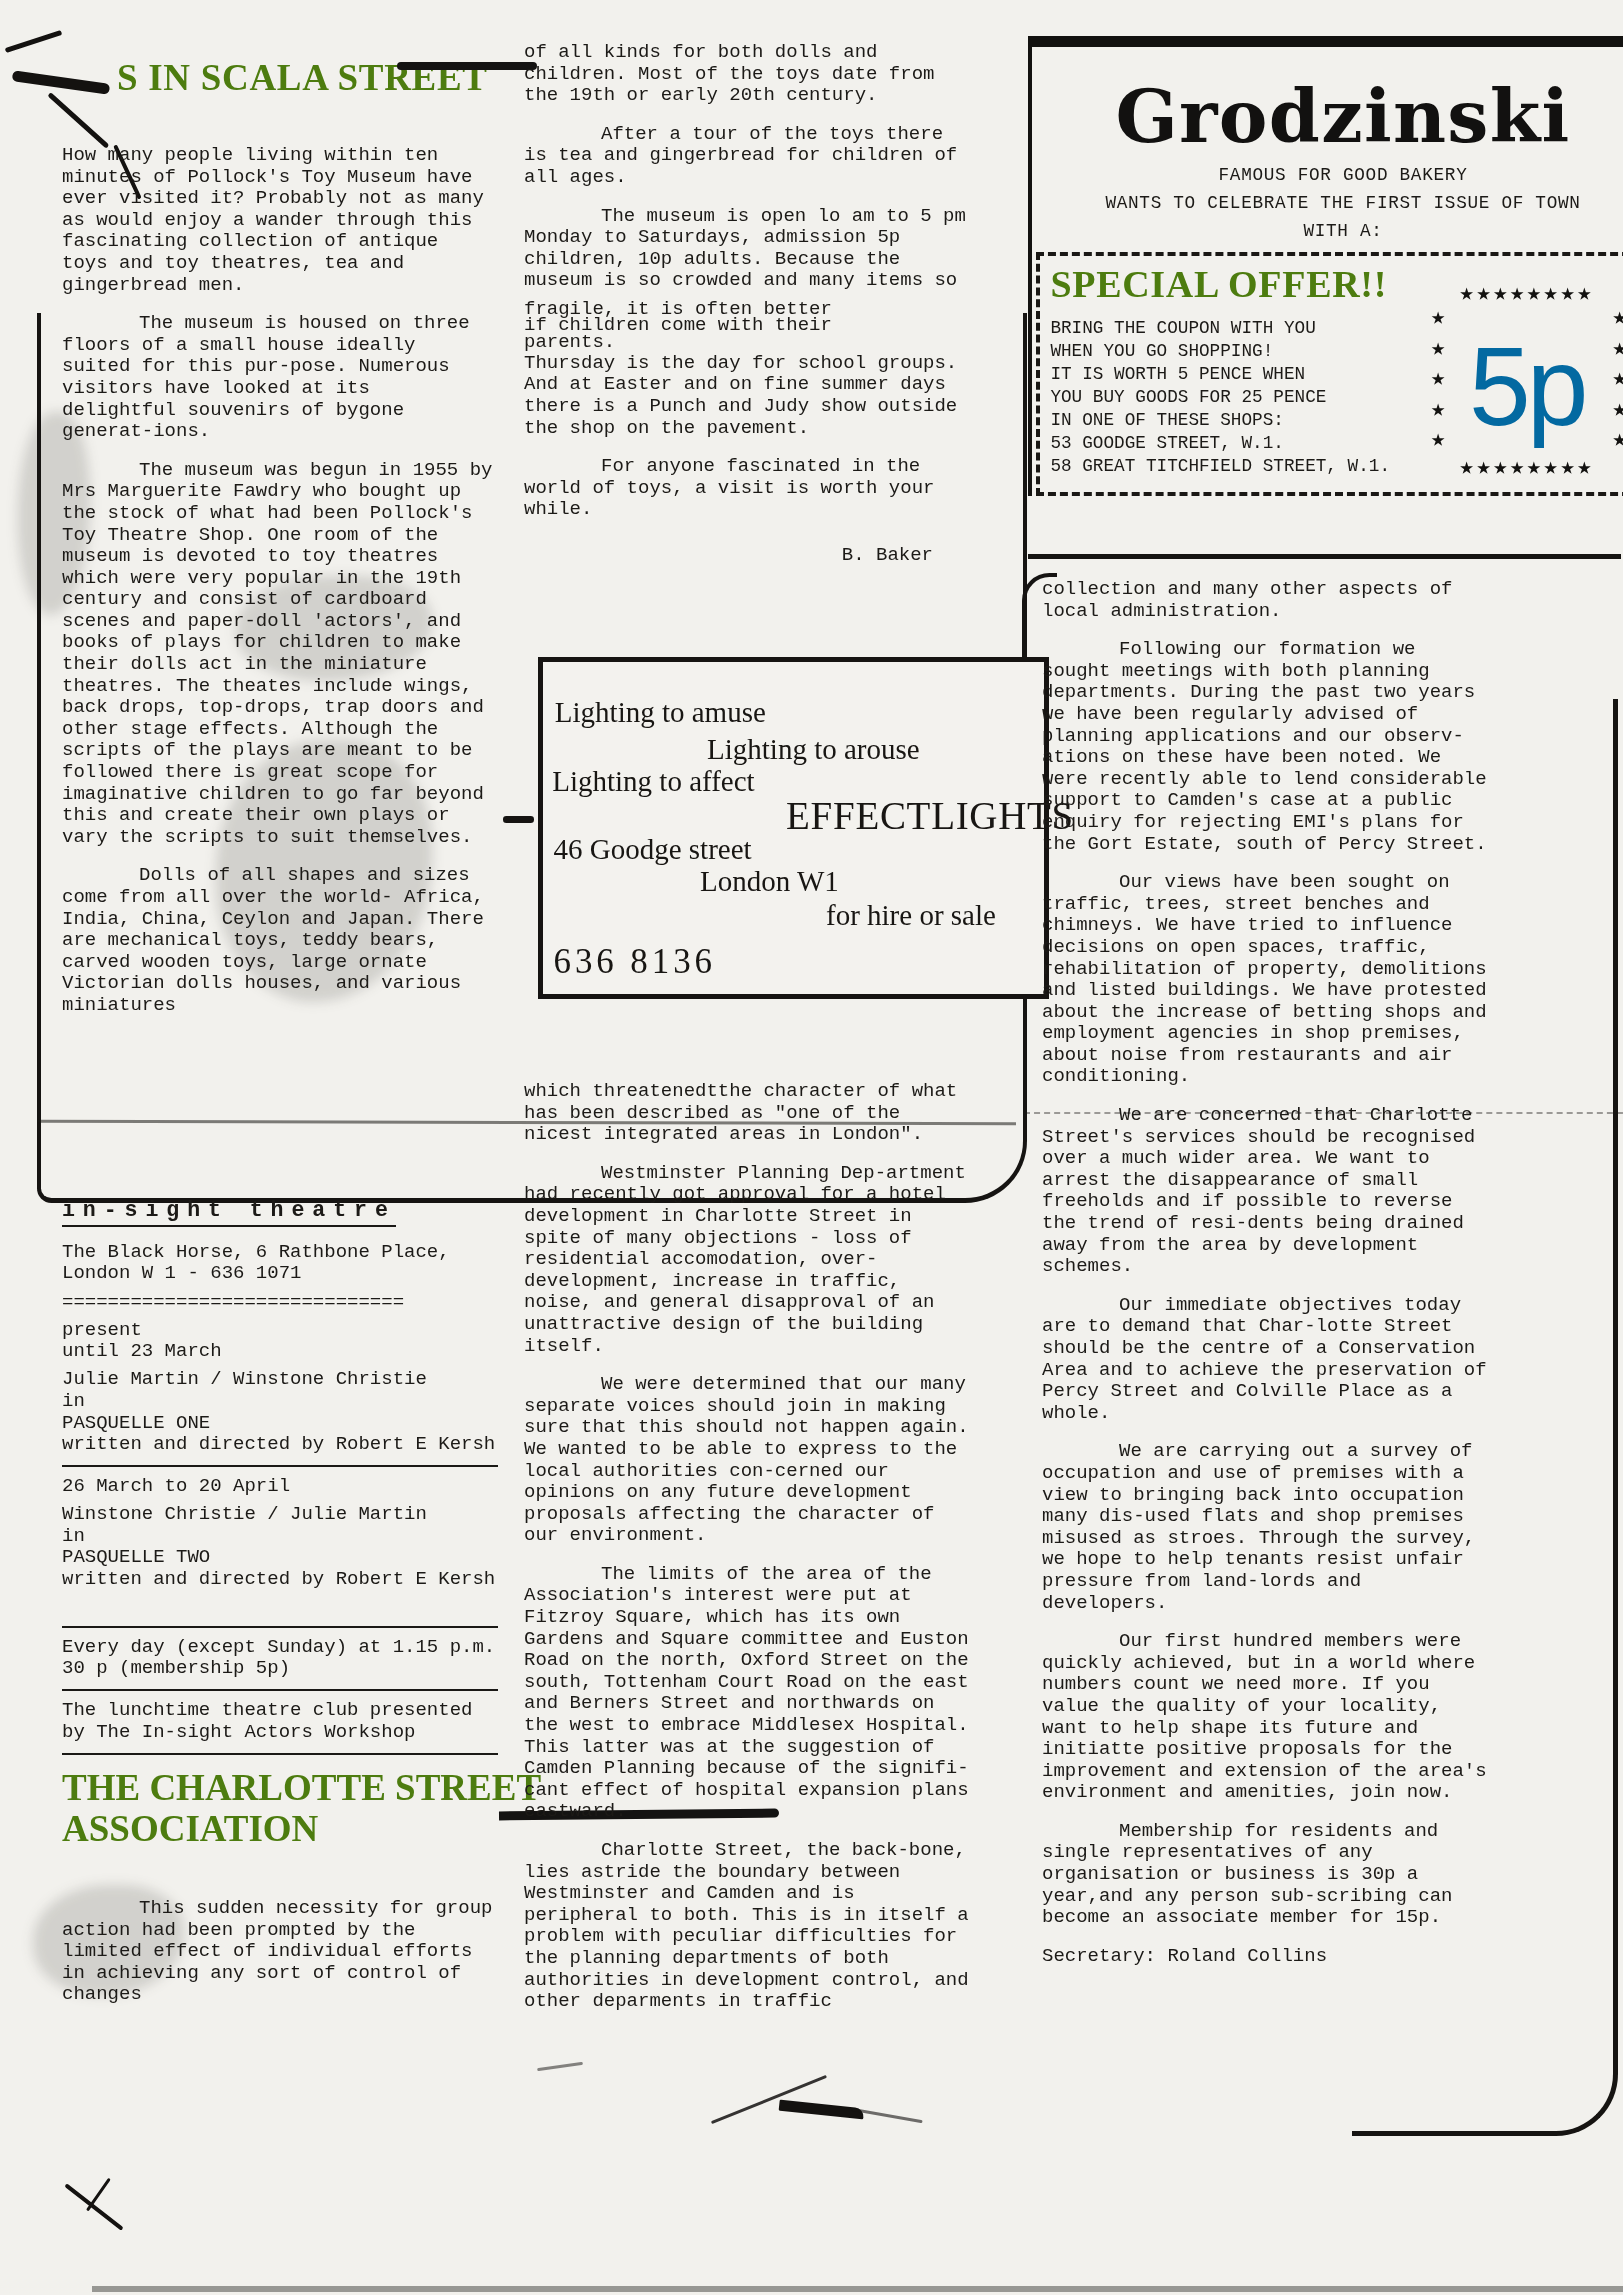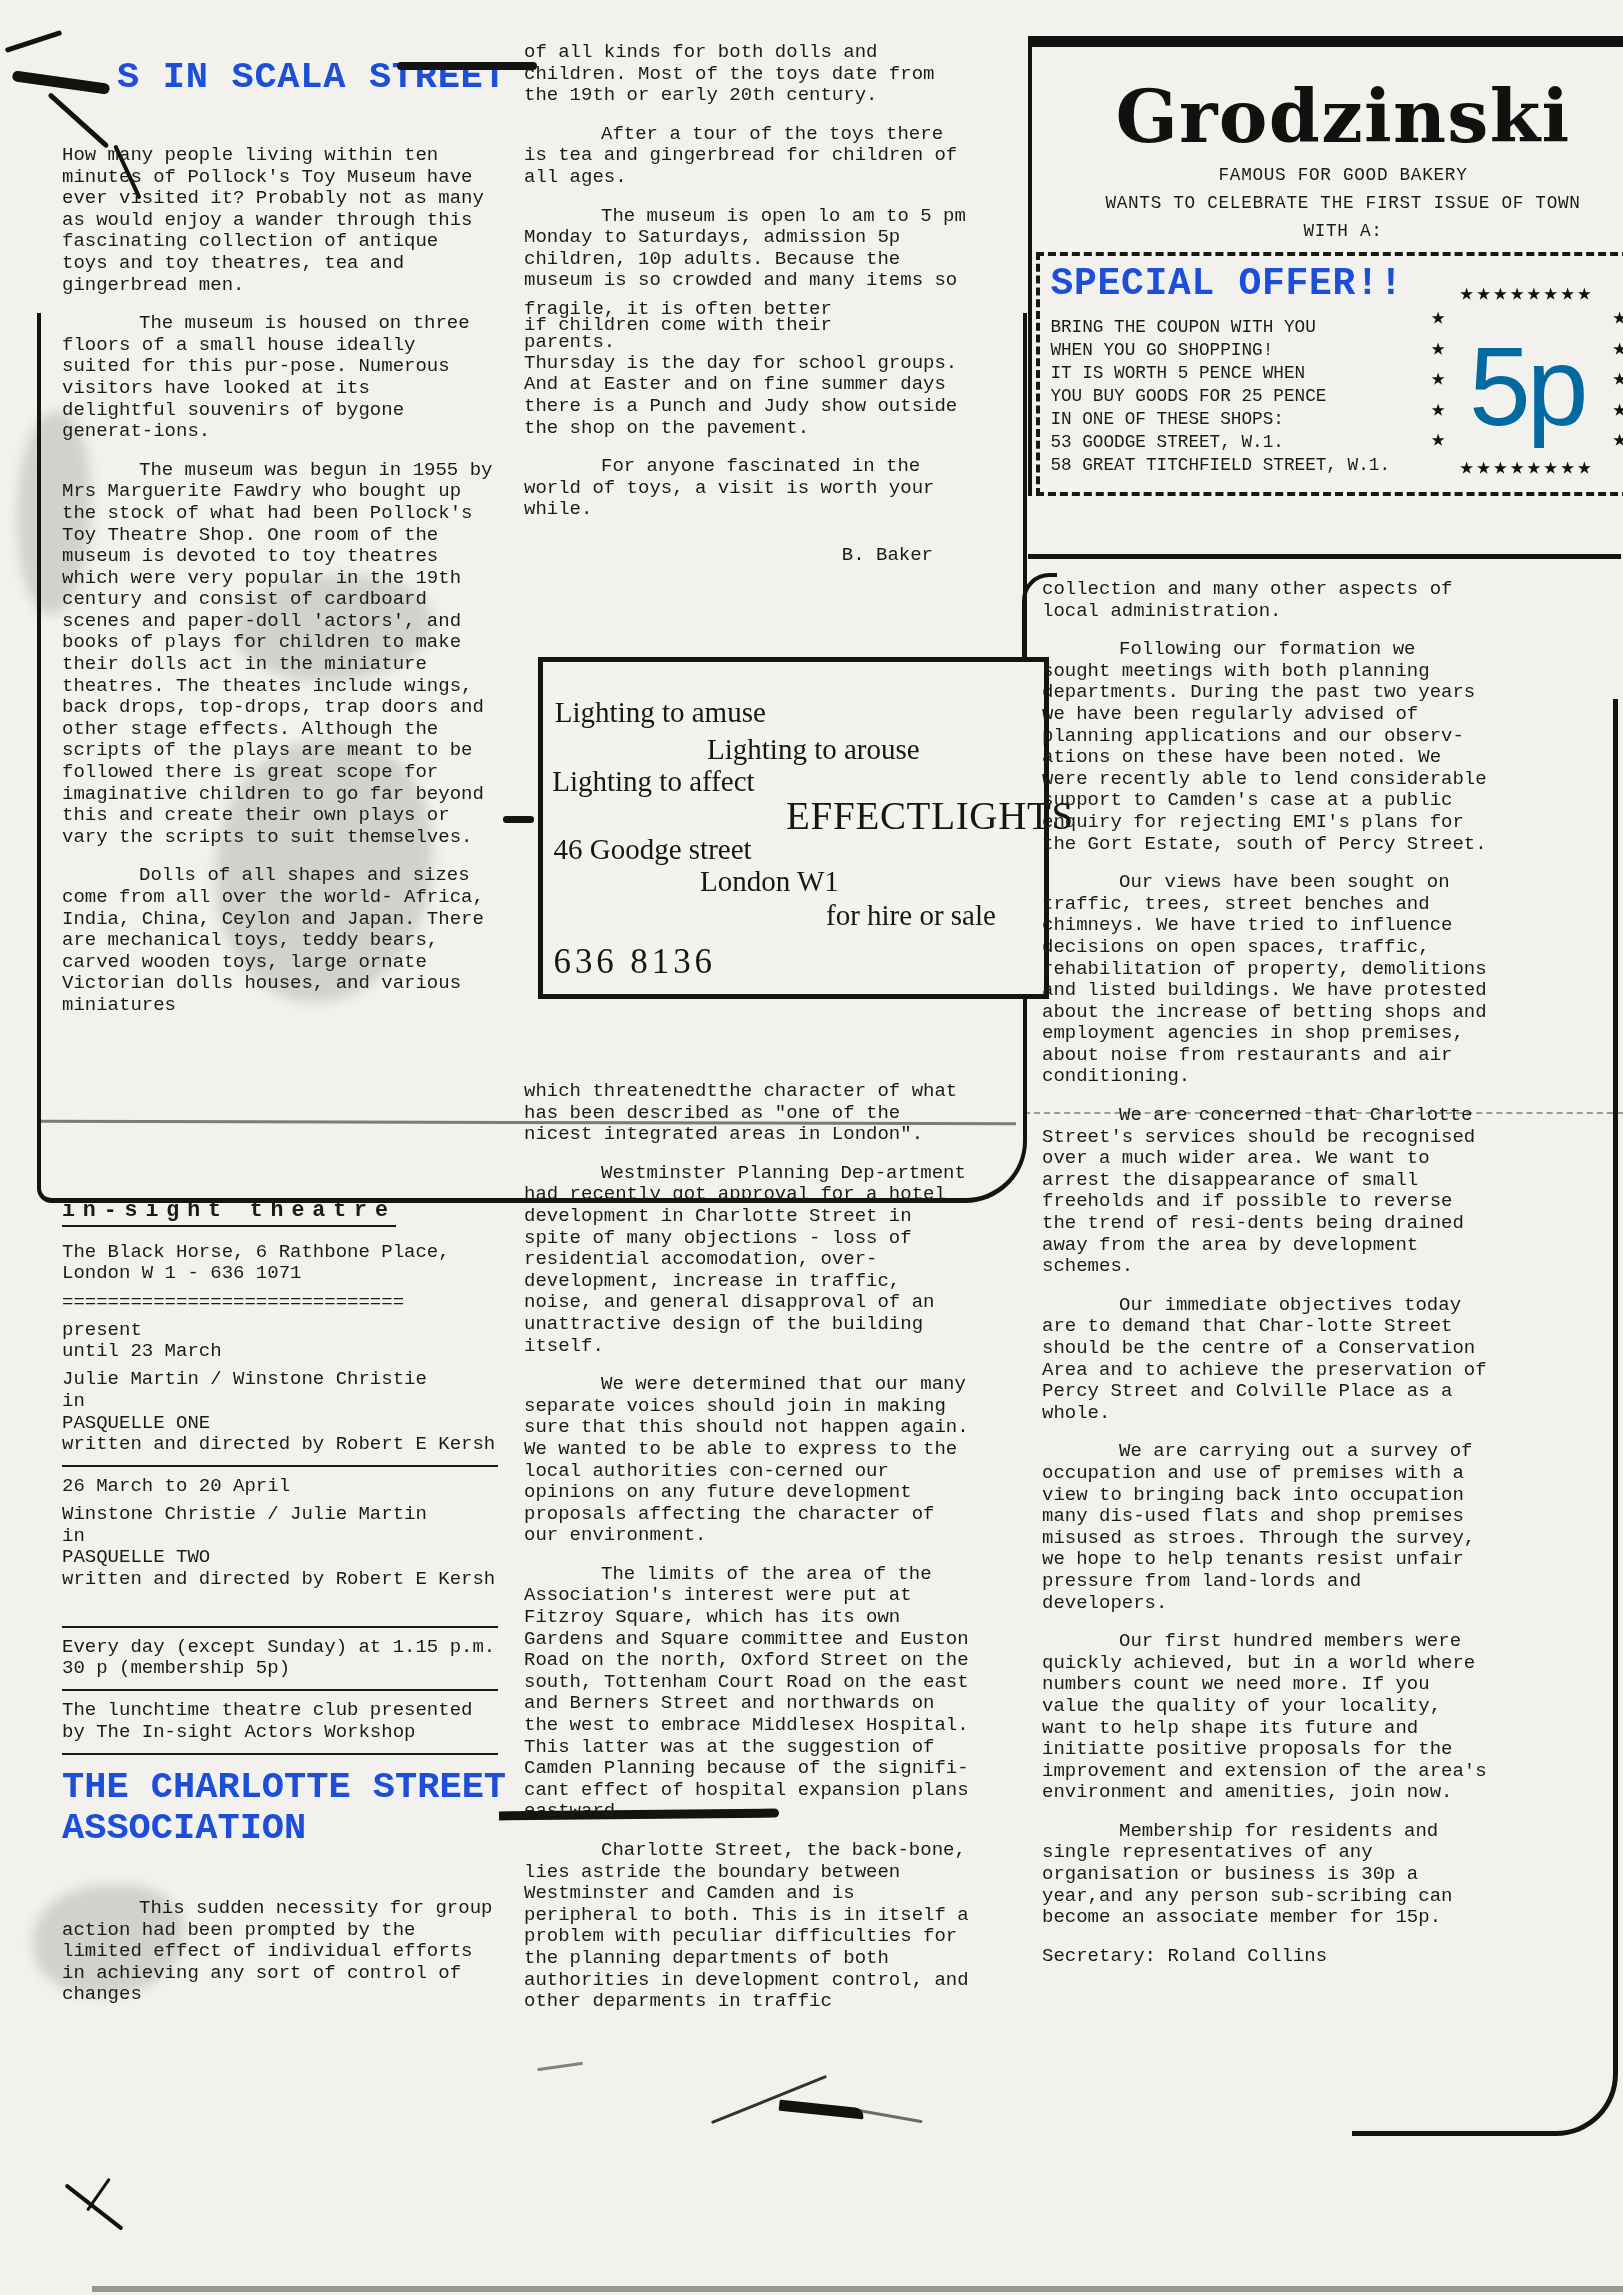--- a/index.html
+++ b/index.html
@@ -5,21 +5,21 @@
   html,body{margin:0;padding:0;background:#888;}
   #page{position:relative;width:1623px;height:2295px;background:#f2f1ed;overflow:hidden;
         font-family:"Liberation Mono",monospace;color:#1c1a17;}
   .mono{font-family:"Liberation Mono",monospace;font-size:19px;line-height:21.6px;}
   .col{position:absolute;}
   .para{margin:0 0 17px 0;}
   .indent{text-indent:77px;}
   .prelines{white-space:pre-line;}
   .crowded{line-height:16.4px;margin-bottom:2.6px;}
   
-  .headline{font-family:Liberation Mono, monospace;font-weight:bold;color:#1d4ed8;}
+  .headline{font-family:Liberation Serif, serif;font-weight:bold;color:#4d7c0f;}
   #scala-headline{position:absolute;left:117px;top:56px;font-size:37px;letter-spacing:0.7px;}
   #headline-rule{position:absolute;left:397px;top:62px;width:140px;height:7.9px;background:#141312;border-radius:3.9px;}
   #charlotte-headline{position:absolute;left:62px;top:1767px;font-size:37px;line-height:41px;white-space:pre-line;}
   #charlotte-head-rule{position:absolute;left:499px;top:1810px;width:280px;height:8.5px;background:#141312;border-radius:0 6.5px 6.5px 0;transform:rotate(-0.6deg);}
   
   #toy-frame{position:absolute;left:37px;top:313px;width:982px;height:885px;
      border-left:4.6px solid #161412;border-right:4.6px solid #161412;border-bottom:5.9px solid #161412;
      border-bottom-right-radius:62px;border-bottom-left-radius:14.4px;}
   #charlotte-frame{position:absolute;left:1352px;top:699px;width:261px;height:1432px;
      border-right:5.2px solid #161412;border-bottom:5.2px solid #161412;border-bottom-right-radius:62px;}

